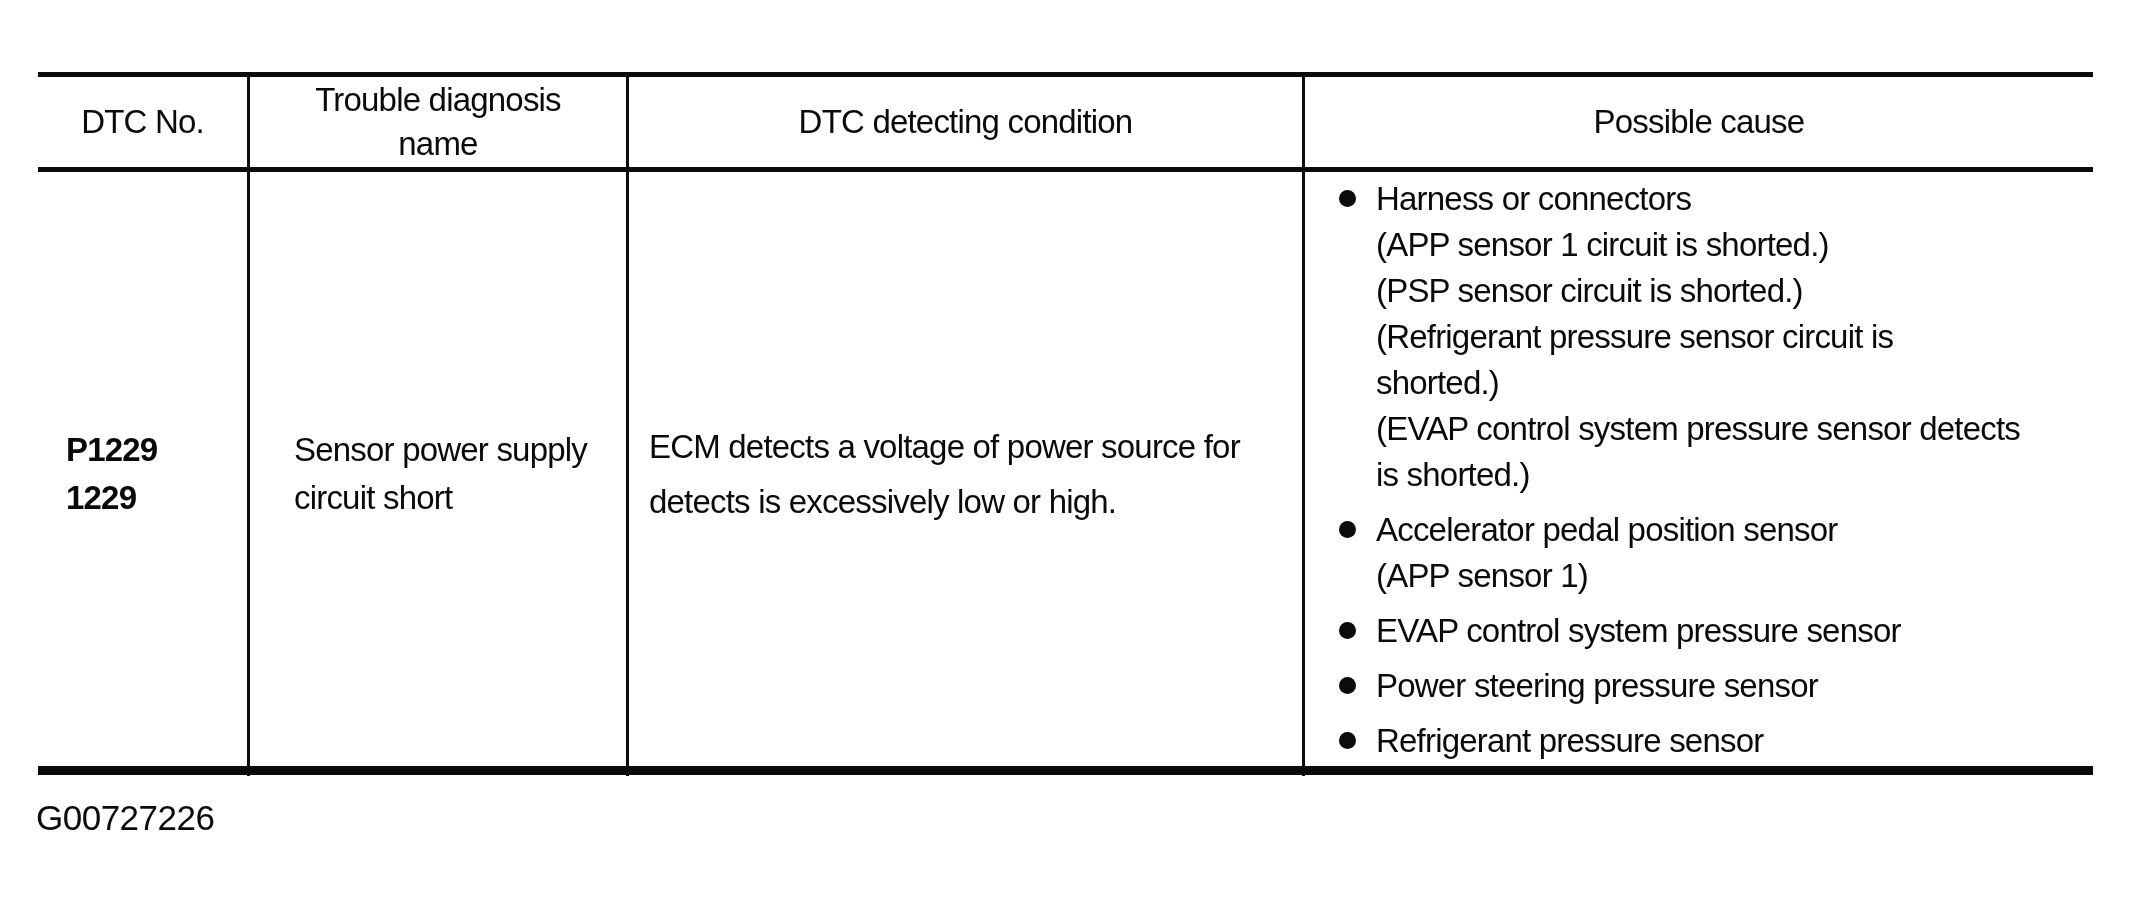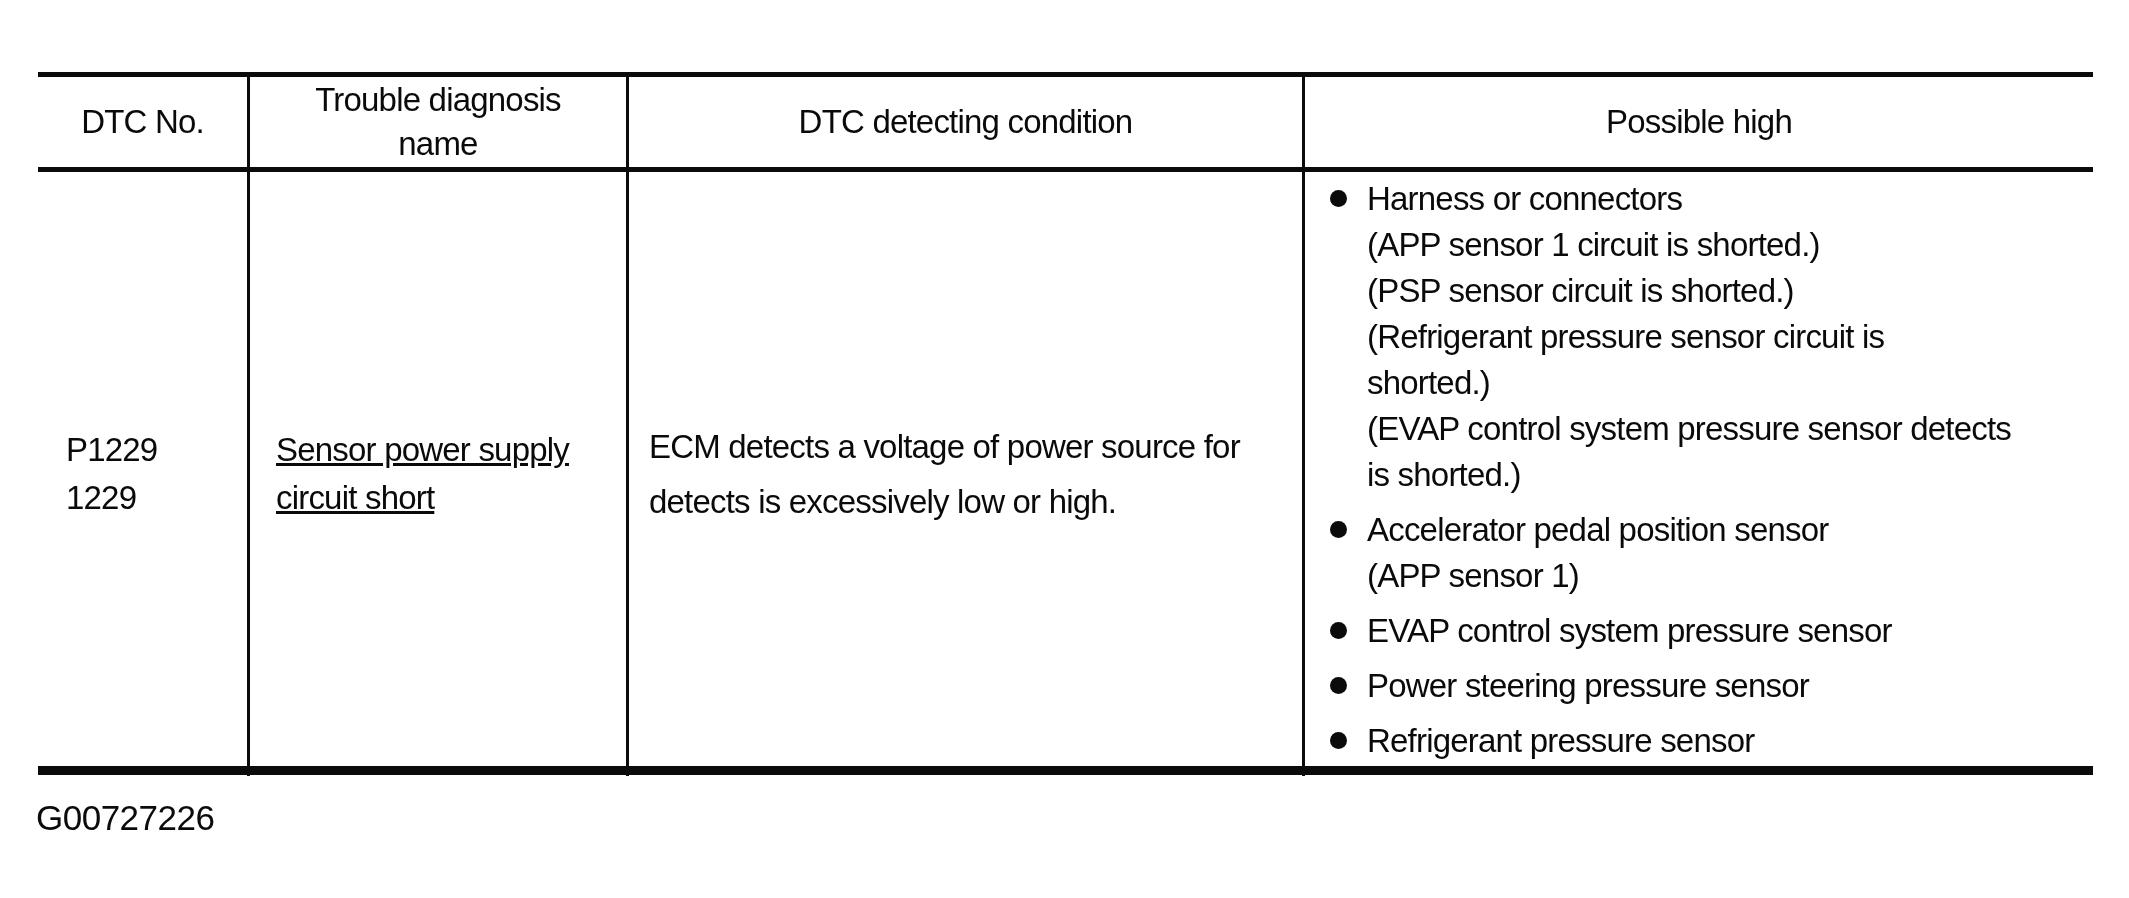--- a/index.html
+++ b/index.html
@@ -39,27 +39,27 @@
     font-size:33px; letter-spacing:-0.8px; line-height:44px;
     text-align:center;
     white-space:nowrap;
   }
 
   .bcell {
     display:flex; flex-direction:column; justify-content:center;
     font-size:33px; letter-spacing:-0.8px; line-height:48px;
     white-space:nowrap;
   }
-  .bcell.dtc   { padding-left:28px; }
-  .bcell.name  { padding-left:26px;text-decoration:underline; }
+  .bcell.dtc   { padding-left:28px;font-weight:bold; }
+  .bcell.name  { padding-left:44px; }
   .bcell.cond  { padding-left:20px;gap:7px; }
 
   .bcell.cause {
     justify-content:space-between;
-    padding:4px 10px 0 25px;
+    padding:4px 10px 0 34px;
     line-height:46px;
   }
   .cause-item { display:flex; align-items:flex-start; margin-bottom:9px; }
   .cause-item:last-child { margin-bottom:12px; }
   .bullet {
     flex:0 0 auto;
     width:17px; height:17px; border-radius:50%;
     background:#0b0b0b;
     margin:14px 20px 0 0;
   }
@@ -85,21 +85,21 @@
         <div class="tline">DTC No.</div>
       </div>
       <div class="cell hcell divider">
         <div class="tline">Trouble diagnosis</div>
         <div class="tline">name</div>
       </div>
       <div class="cell hcell divider">
         <div class="tline">DTC detecting condition</div>
       </div>
       <div class="cell hcell">
-        <div class="tline">Possible high</div>
+        <div class="tline">Possible cause</div>
       </div>
     </div>
 
     <div class="brow">
 
       <div class="cell bcell dtc divider">
         <div class="tline">P1229</div>
         <div class="tline">1229</div>
       </div>
 

